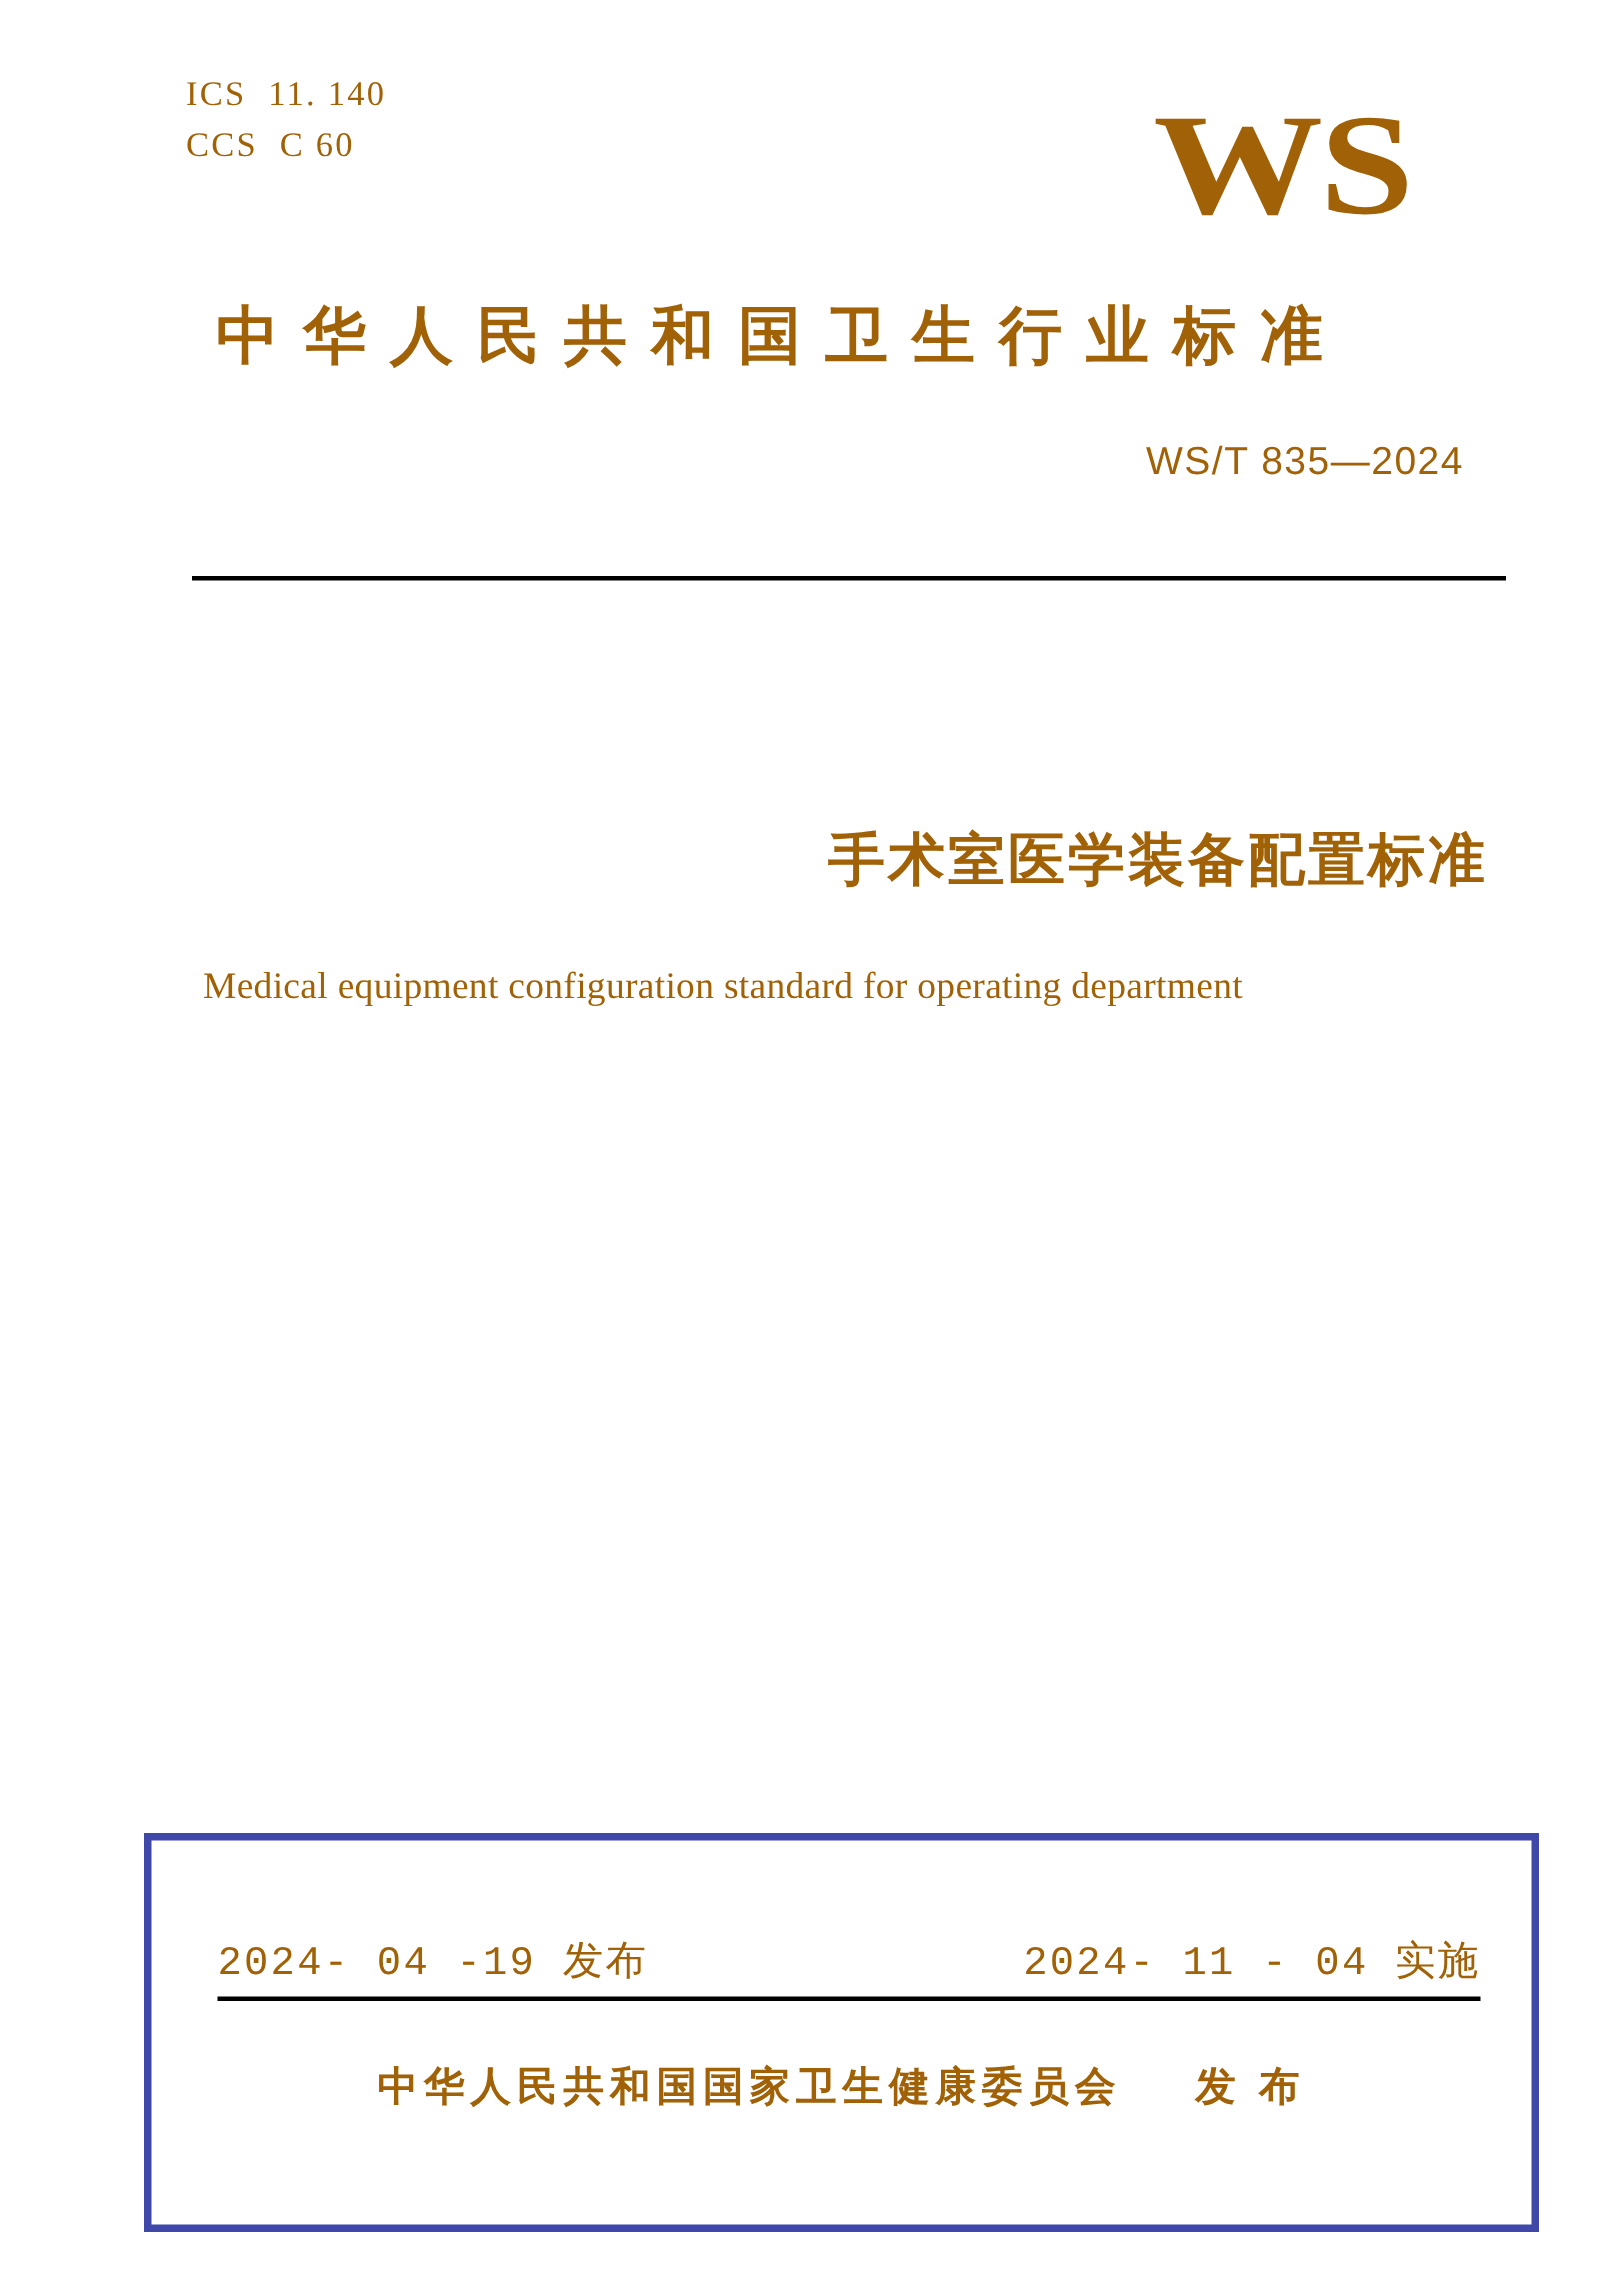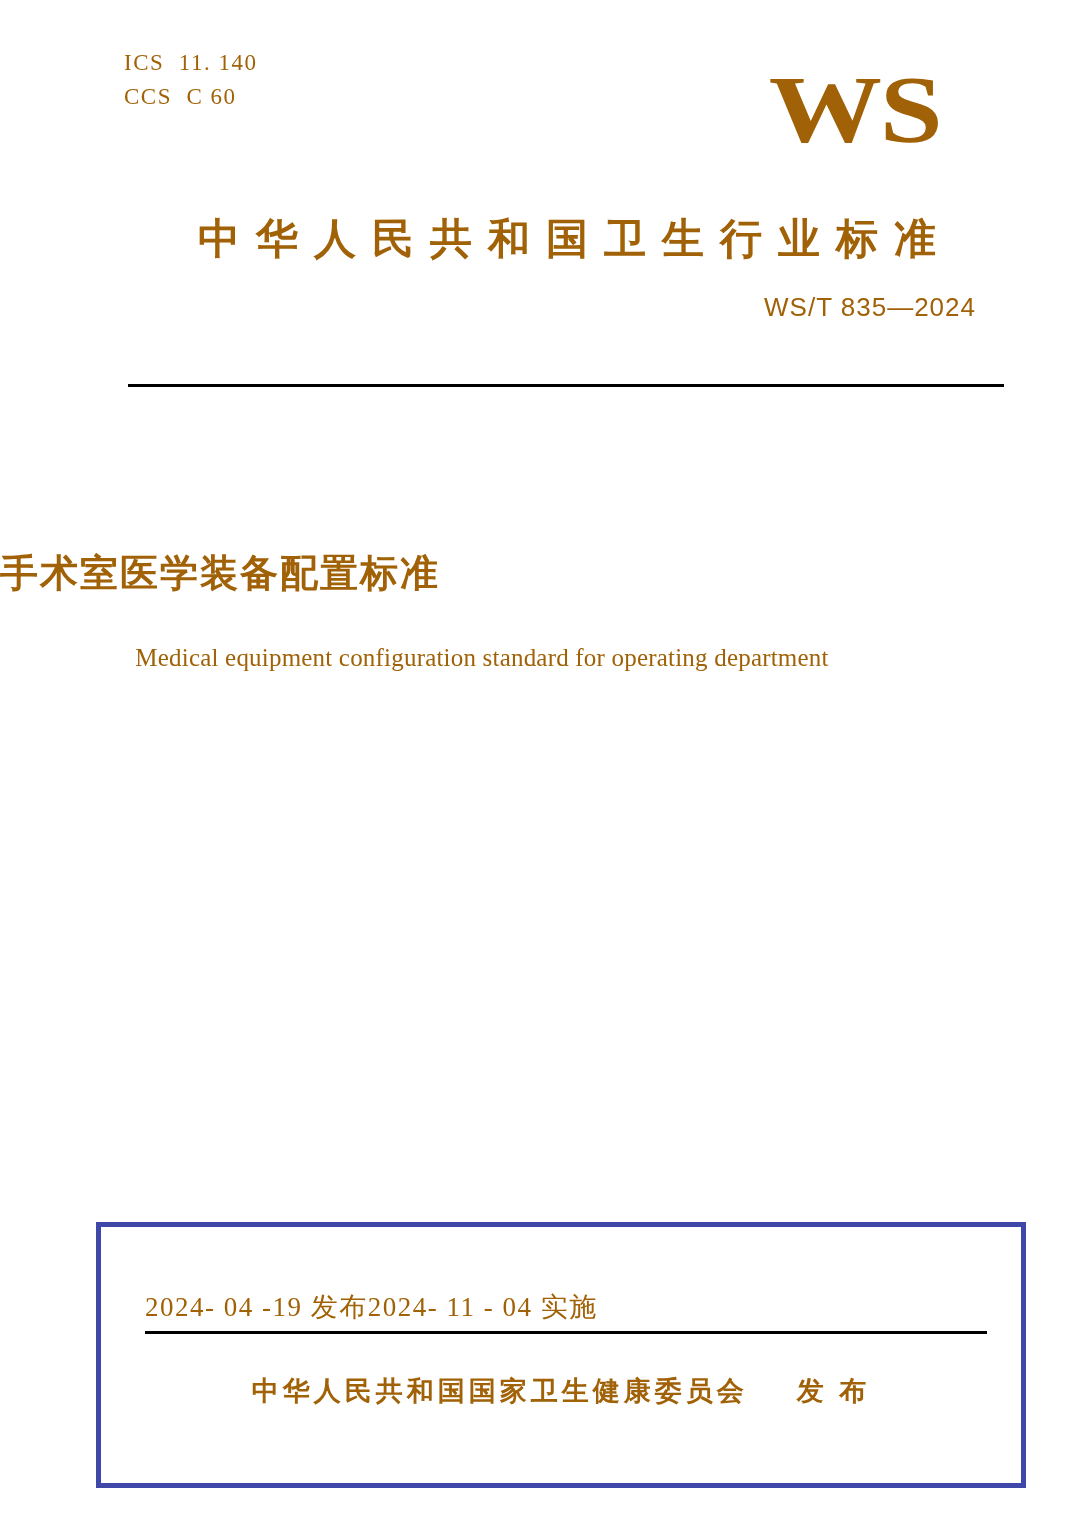--- a/index.html
+++ b/index.html
@@ -42,28 +42,27 @@
     transform: scaleX(1.18);
     transform-origin: right top;
   }
 
   
   .gb-title {
     position: absolute;
     left: 128px;
     top: 196px;
     width: 878px;
-    text-align: center;
+    text-align: left;
     font-family: "Liberation Sans", sans-serif;
     font-weight: bold;
     font-size: 42px;
     letter-spacing: 16px;
     text-indent: 16px;
     white-space: nowrap;
-    margin-top: 15px;
   }
 
   
   .std-no {
     position: absolute;
     right: 104px;
     top: 292px;
     font-family: "Liberation Sans", sans-serif;
     font-size: 26px;
     letter-spacing: 1px;
@@ -79,21 +78,21 @@
     height: 3px;
     background: #000000;
   }
 
   
   .doc-title-cn {
     position: absolute;
     left: 0;
     top: 548px;
     width: 992px;
-    text-align: left;
+    text-align: right;
     font-family: "Liberation Sans", sans-serif;
     font-weight: bold;
     font-size: 38px;
     letter-spacing: 2px;
   }
   .doc-title-en {
     position: absolute;
     left: 0;
     top: 644px;
     width: 964px;
@@ -112,25 +111,25 @@
     height: 266px;
     border: 5px solid #3f48a8;
     box-sizing: border-box;
   }
   .pub-dates {
     position: absolute;
     left: 44px;
     top: 62px;
     width: 842px;
     display: flex;
-    justify-content: flex-start;
+    justify-content: space-between;
     align-items: flex-end;
     border-bottom: 3px solid #000000;
     padding-bottom: 6px;
-    font-family: Liberation Serif, serif;
+    font-family: Liberation Mono, monospace;
     font-size: 27px;
     letter-spacing: 1.5px;
   }
   .pub-issuer {
     position: absolute;
     left: 0;
     top: 146px;
     width: 100%;
     text-align: center;
     font-family: "Liberation Sans", sans-serif;

